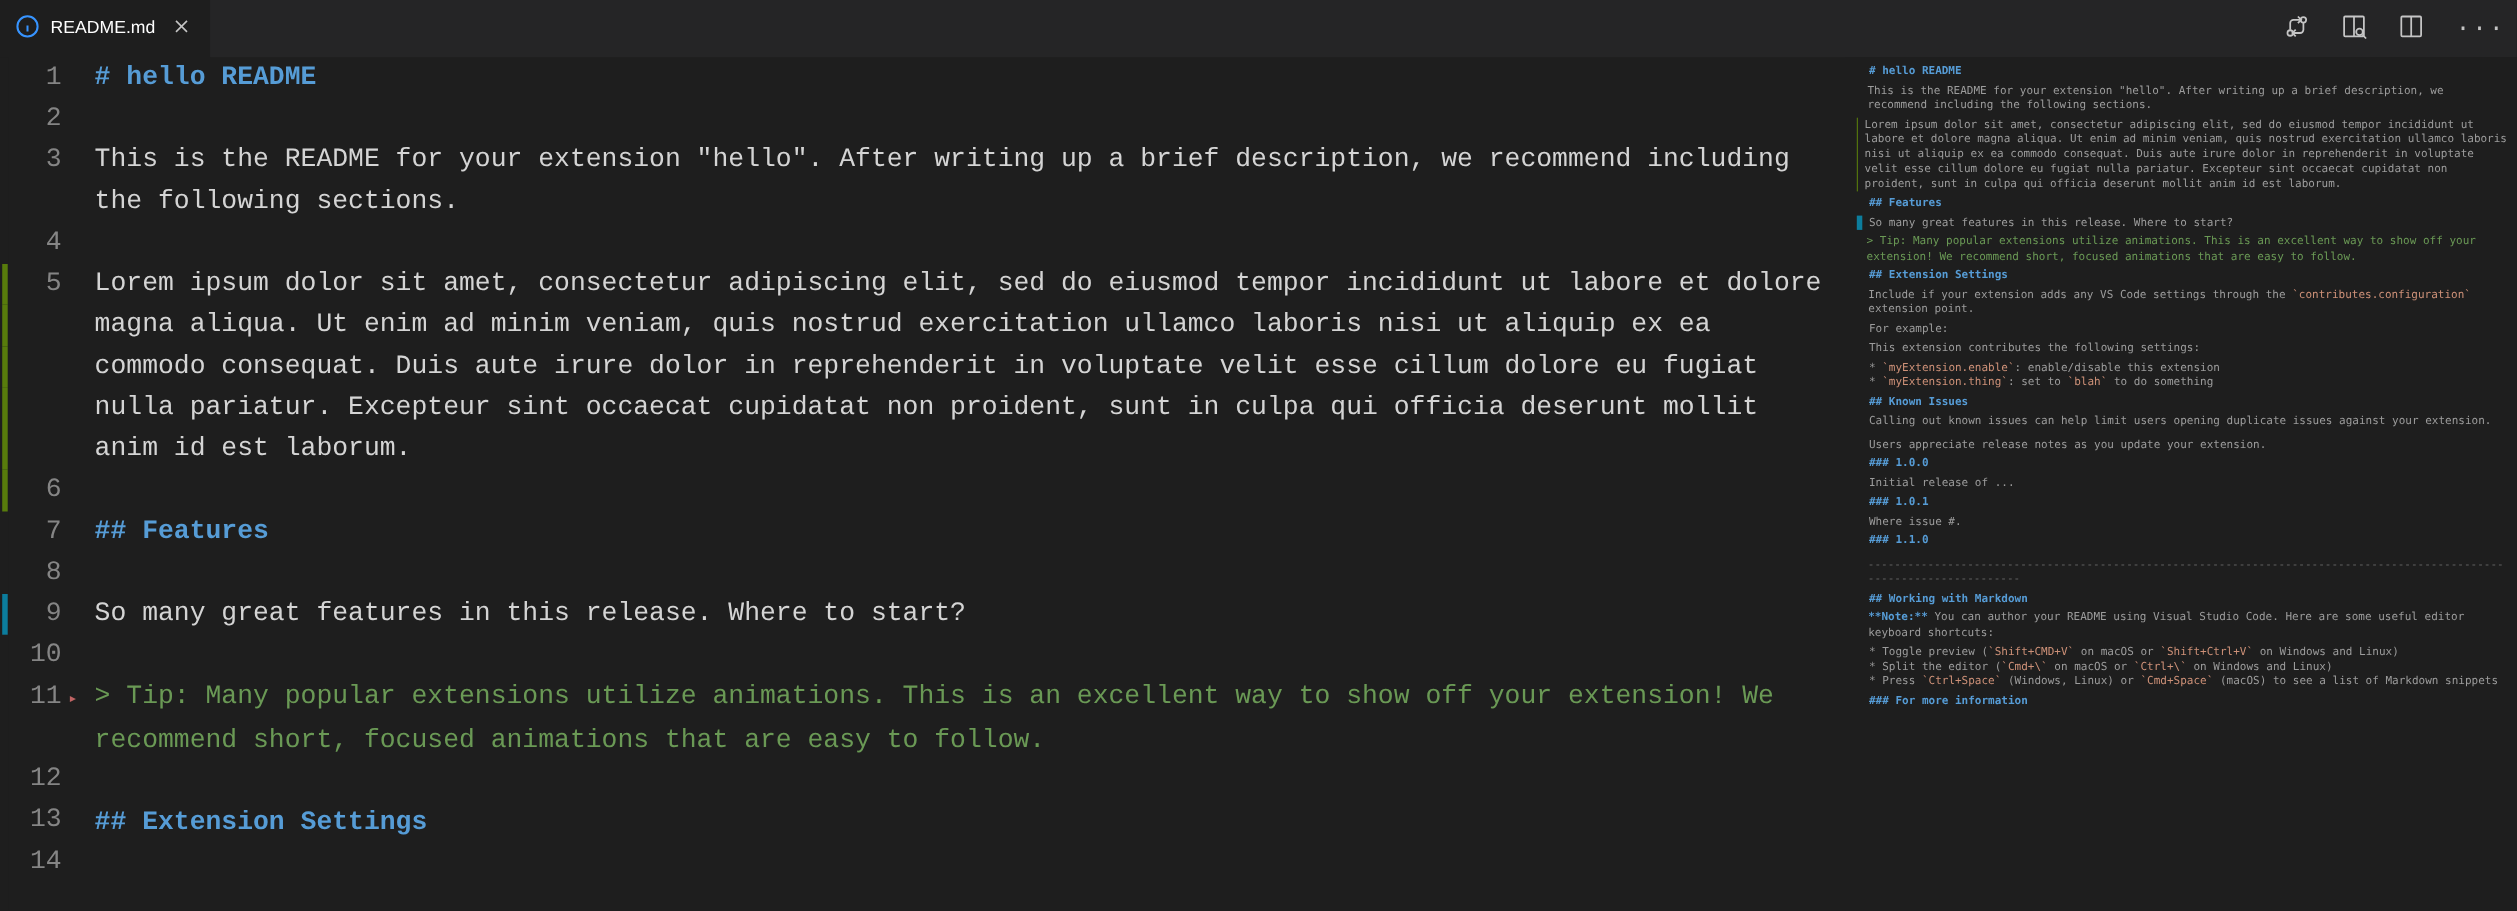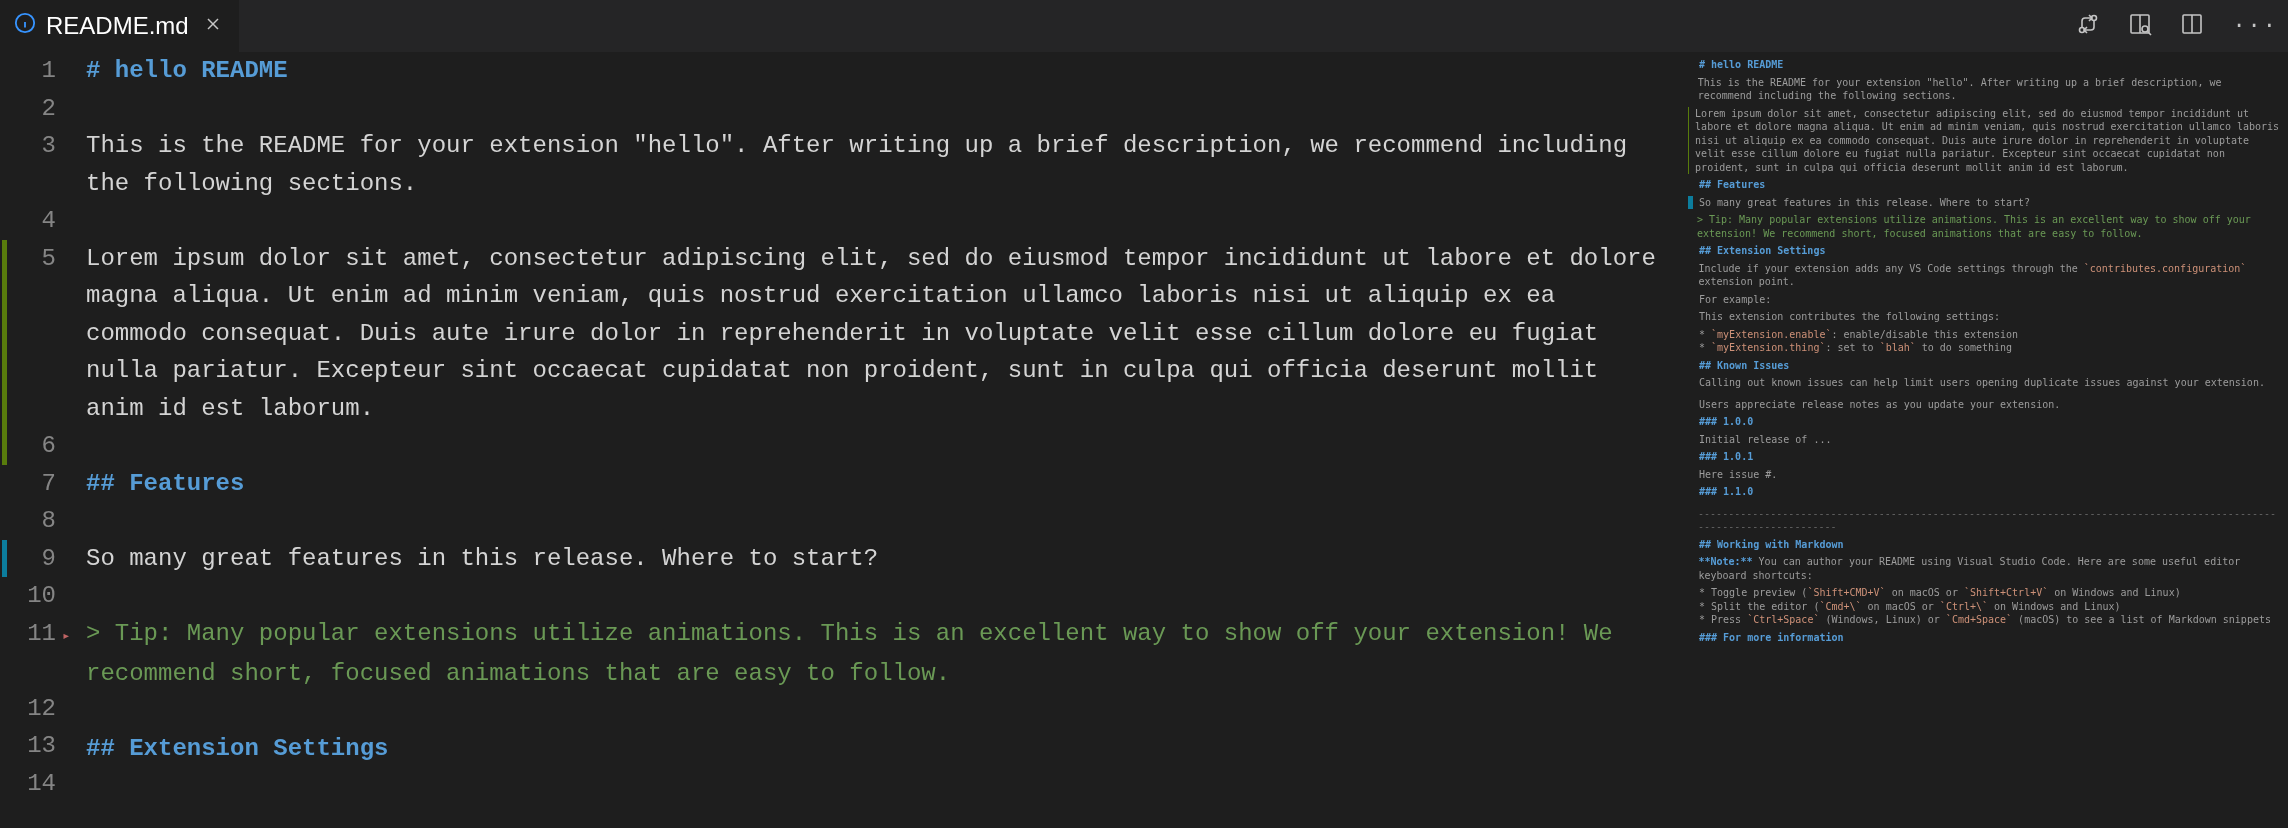--- a/index.html
+++ b/index.html
@@ -20,21 +20,21 @@
     background: #252526;
     position: relative;
   }
   .tab {
     height: 52px;
     display: flex;
     align-items: center;
     padding: 0 18px 0 14px;
     background: #1e1e1e;
     gap: 10px;
-    font-size: 24px;
+    font-size: 16px;
     color: #ffffff;
     font-family: "Segoe UI", Arial, sans-serif;
   }
   .tab .info-icon svg { width: 22px; height: 22px; }
   .tab .close-icon { color:#cccccc; font-size:18px; margin-left:6px; }
   .tab-actions {
     position: absolute;
     right: 10px;
     top: 0;
     height: 52px;
@@ -278,21 +278,21 @@
         <span>Initial release of ...</span>
       </div>
     <div style="height:4px"></div>
     <div class="mline">
         <span class="mgut"></span>
         <span class="mh">### 1.0.1</span>
       </div>
     <div style="height:4px"></div>
     <div class="mline">
         <span class="mgut"></span>
-        <span>Here issue #.</span>
+        <span>Where issue #.</span>
       </div>
     <div style="height:4px"></div>
     <div class="mline">
         <span class="mgut"></span>
         <span class="mh">### 1.1.0</span>
       </div>
     <div style="height:4px"></div>
     <div style="height:4px"></div>
     <div class="mline">
         <span class="mgut"></span>

